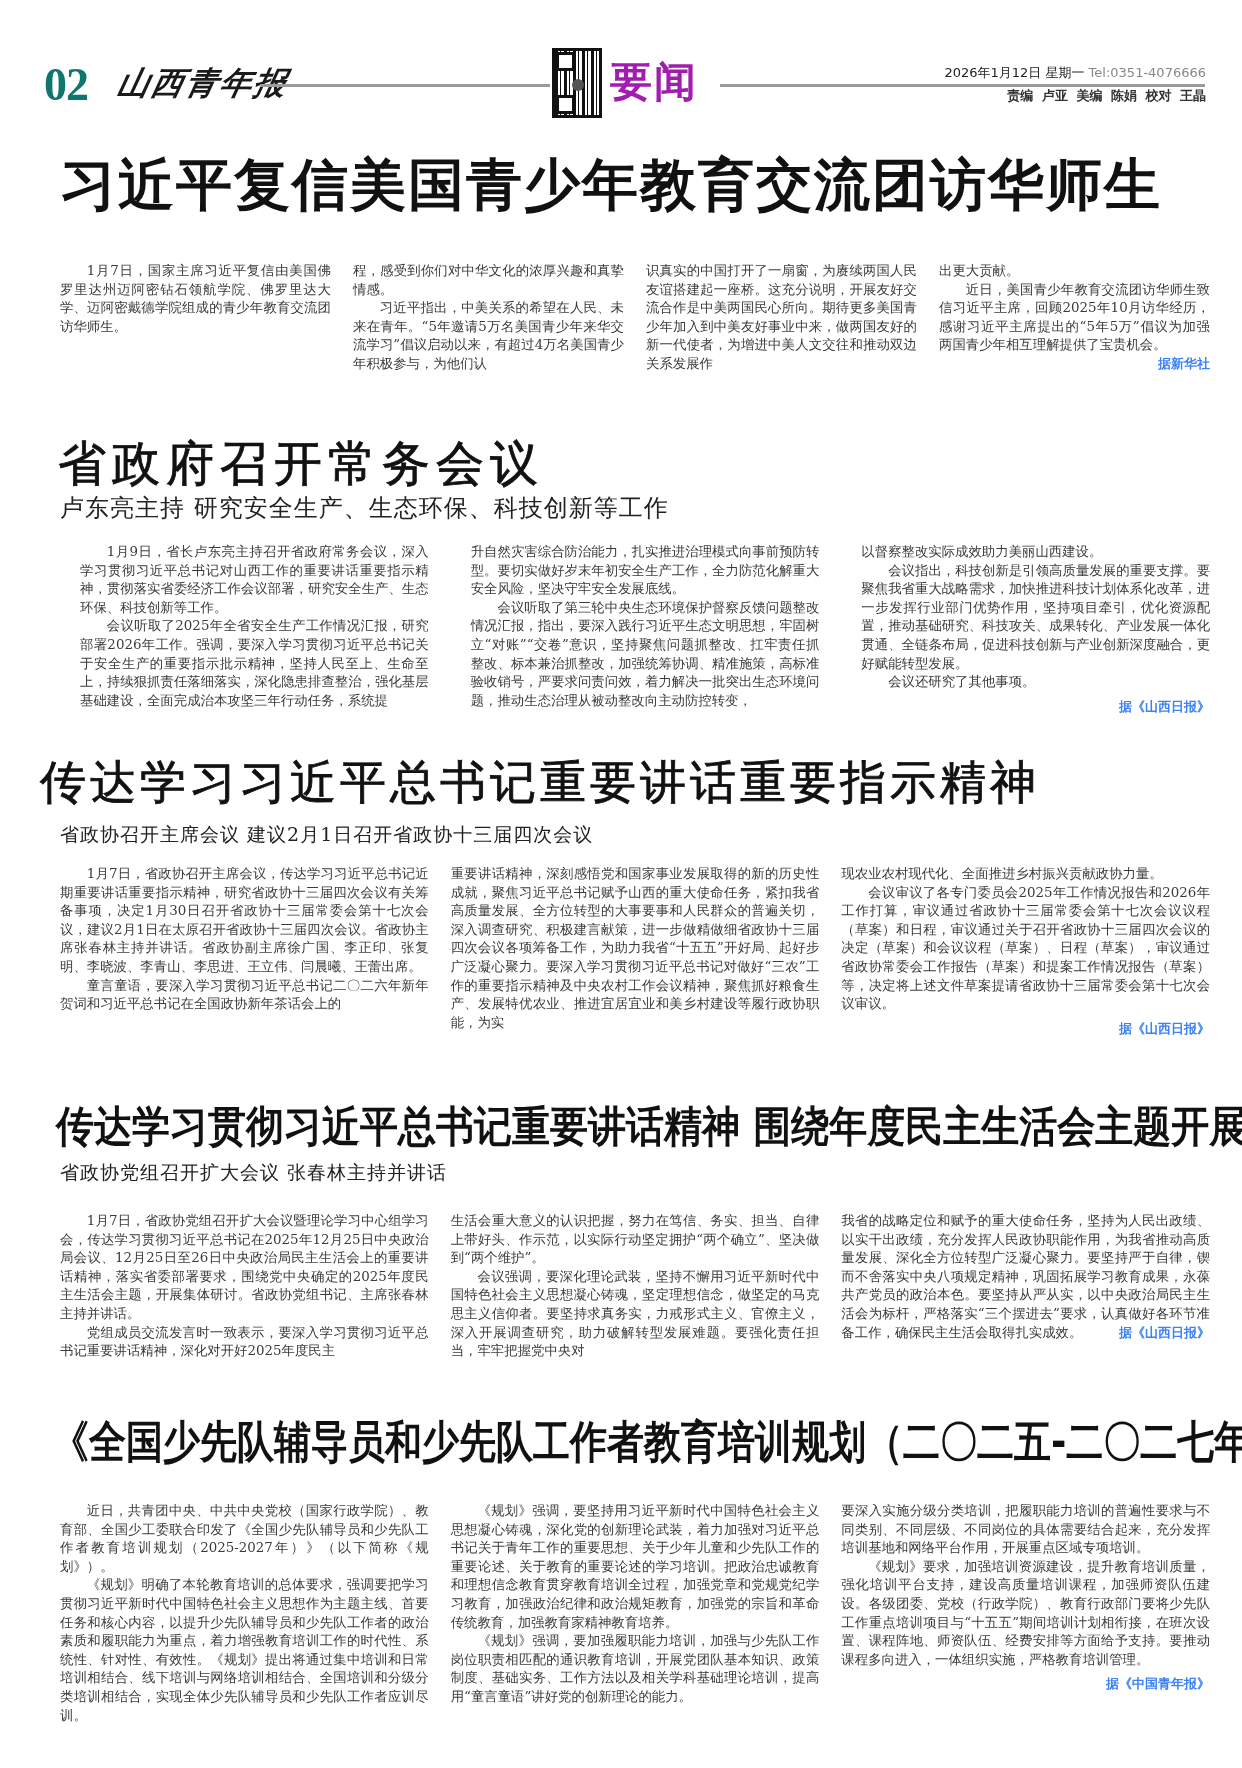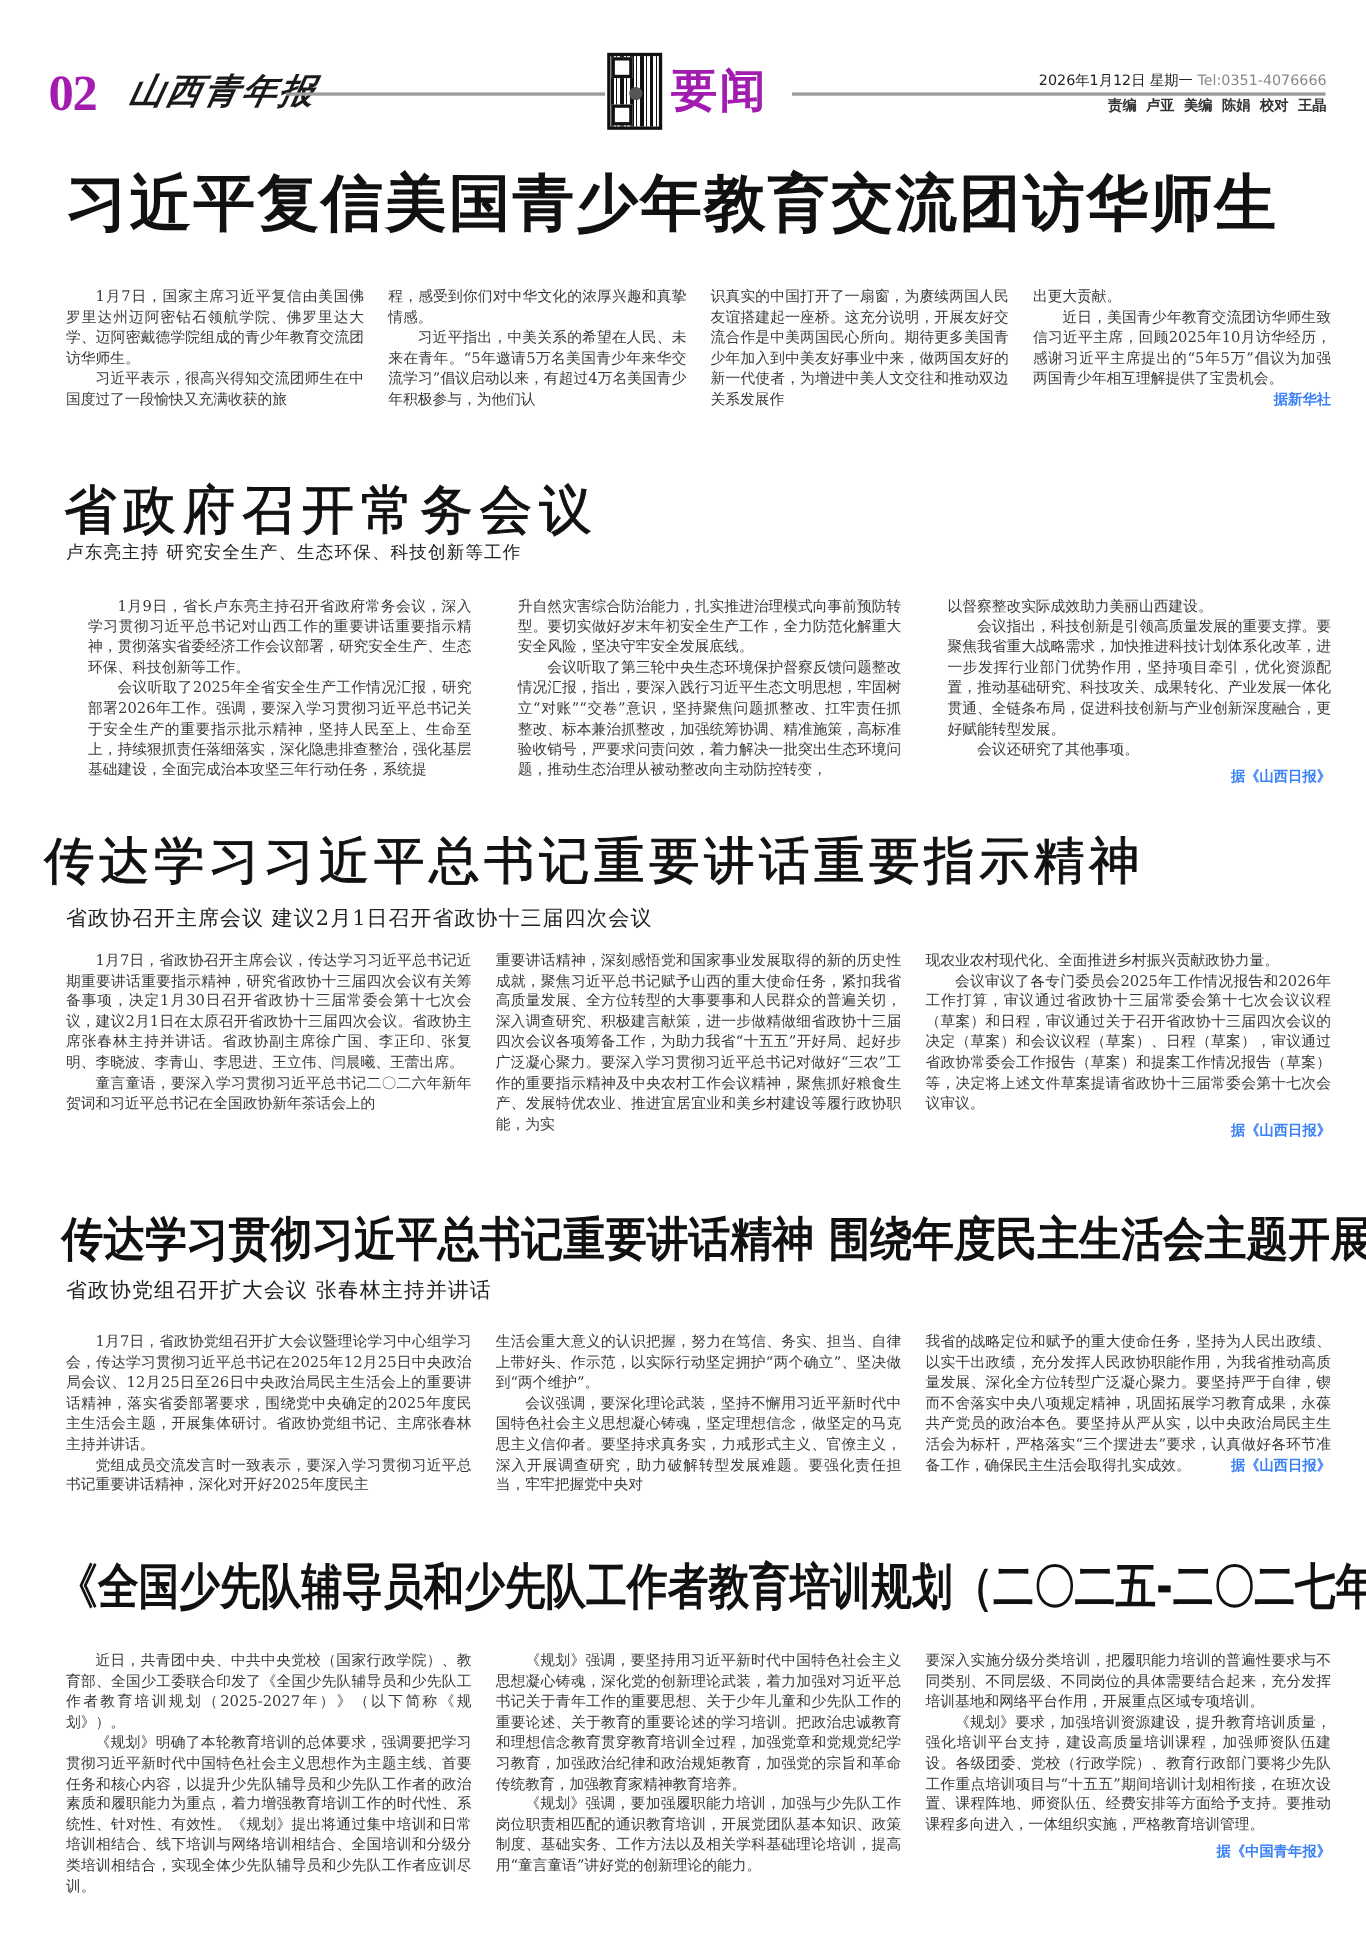--- a/index.html
+++ b/index.html
@@ -1,39 +1,39 @@
 <!DOCTYPE html>
 <html><head>
 <meta charset="utf-8">
 <style>
   * { box-sizing: border-box; margin: 0; padding: 0; }
   html, body { width: 1242px; height: 1768px; background: #ffffff; overflow: hidden; }
   body { position: relative; font-family: "DejaVu Serif", "Liberation Serif", serif; color: #2a2a2a; }
 
   
   .masthead { position: absolute; left: 0; top: 0; width: 1242px; height: 130px; }
-  .page-num { position: absolute; left: 44px; top: 58px; font-family: "Liberation Serif", serif; font-size: 46px; font-weight: bold; color: #a21caf; letter-spacing: -1px; }
+  .page-num { position: absolute; left: 44px; top: 58px; font-family: "Liberation Serif", serif; font-size: 46px; font-weight: bold; color: #0f766e; letter-spacing: -1px; }
   .paper-name { position: absolute; left: 118px; top: 62px; font-family: "DejaVu Serif", serif; font-size: 32px; font-style: italic; font-weight: bold; color: #1a1a1a; letter-spacing: 2px; transform: skewX(-12deg); }
   .rule-left { position: absolute; left: 260px; top: 84px; width: 290px; height: 3px; background: #9a9a9a; }
   .rule-right { position: absolute; left: 720px; top: 84px; width: 485px; height: 3px; background: #9a9a9a; }
   .qr { position: absolute; left: 552px; top: 48px; width: 50px; height: 70px; background:
         repeating-linear-gradient(90deg, #111 0 3px, #fff 3px 5px, #111 5px 6px, #fff 6px 9px),
         #fff; border: 3px solid #111; }
   .qr::before, .qr::after { content: ""; position: absolute; width: 13px; height: 13px; border: 3px solid #111; background: #fff; }
   .qr::before { left: 1px; top: 1px; }
   .qr::after { left: 1px; bottom: 1px; }
   .qr-dot { position: absolute; left: 17px; top: 28px; width: 12px; height: 12px; border-radius: 50%; background: #555; }
   .section-name { position: absolute; left: 610px; top: 54px; font-family: "DejaVu Serif", serif; font-size: 42px; font-weight: bold; color: #a21caf; letter-spacing: 2px; }
   .dateline { position: absolute; right: 36px; top: 64px; font-family: "DejaVu Sans", sans-serif; font-size: 13px; color: #222; text-align: right; }
   .dateline .tel { color: #888; }
   .editors { position: absolute; right: 36px; top: 87px; font-family: "DejaVu Sans", sans-serif; font-size: 13px; color: #333; font-weight: bold; word-spacing: 4px; }
 
   
   .headline { position: absolute; font-family: "DejaVu Sans", "Liberation Sans", sans-serif; font-weight: bold; color: #111; white-space: nowrap; letter-spacing: 1px; }
-  .subhead { position: absolute; font-family: "DejaVu Serif", serif; color: #222; white-space: nowrap; font-size: 16px; letter-spacing: 1px; }
+  .subhead { position: absolute; font-family: "DejaVu Serif", serif; color: #222; white-space: nowrap; font-size: 24px; letter-spacing: 1px; }
   .cols { position: absolute; display: flex; gap: 22px; }
   .col { font-size: 13.4px; line-height: 18.6px; color: #3a3a3a; text-align: justify; }
   .col p { text-indent: 2em; }
   .col p.cont { text-indent: 0; }
   .source { font-family: "DejaVu Sans", sans-serif; font-weight: bold; color: #3b82f6; text-align: right; font-size: 13px; margin-top: 6px; }
   .source.inline { display: inline; float: right; margin-top: 0; }
 
   
   #a1-headline { left: 60px; top: 148px; font-size: 56px; letter-spacing: 2px; }
   #a1-cols { left: 60px; top: 262px; width: 1150px; }
@@ -79,21 +79,20 @@
     <span class="tel">Tel:0351-4076666</span>
   </div>
   <div class="editors">责编 卢亚 美编 陈娟 校对 王晶</div>
 </header>
 
 <article>
   <h1 class="headline" id="a1-headline">习近平复信美国青少年教育交流团访华师生</h1>
   <div class="cols" id="a1-cols">
     <div class="col">
       <p>1月7日，国家主席习近平复信由美国佛罗里达州迈阿密钻石领航学院、佛罗里达大学、迈阿密戴德学院组成的青少年教育交流团访华师生。</p>
-      <p>习近平表示，很高兴得知交流团师生在中国度过了一段愉快又充满收获的旅</p>
     </div>
     <div class="col">
       <p class="cont">程，感受到你们对中华文化的浓厚兴趣和真挚情感。</p>
       <p>习近平指出，中美关系的希望在人民、未来在青年。“5年邀请5万名美国青少年来华交流学习”倡议启动以来，有超过4万名美国青少年积极参与，为他们认</p>
     </div>
     <div class="col">
       <p class="cont">识真实的中国打开了一扇窗，为赓续两国人民友谊搭建起一座桥。这充分说明，开展友好交流合作是中美两国民心所向。期待更多美国青少年加入到中美友好事业中来，做两国友好的新一代使者，为增进中美人文交往和推动双边关系发展作</p>
     </div>
     <div class="col">
       <p class="cont">出更大贡献。</p>

